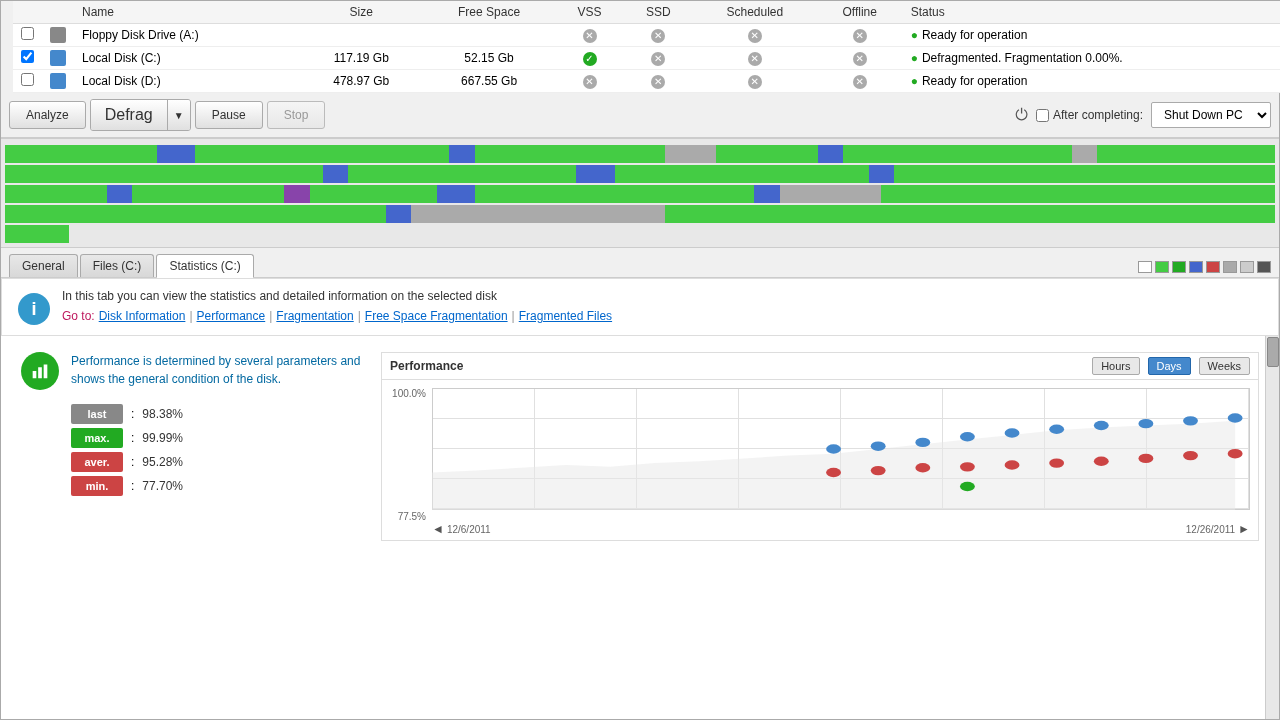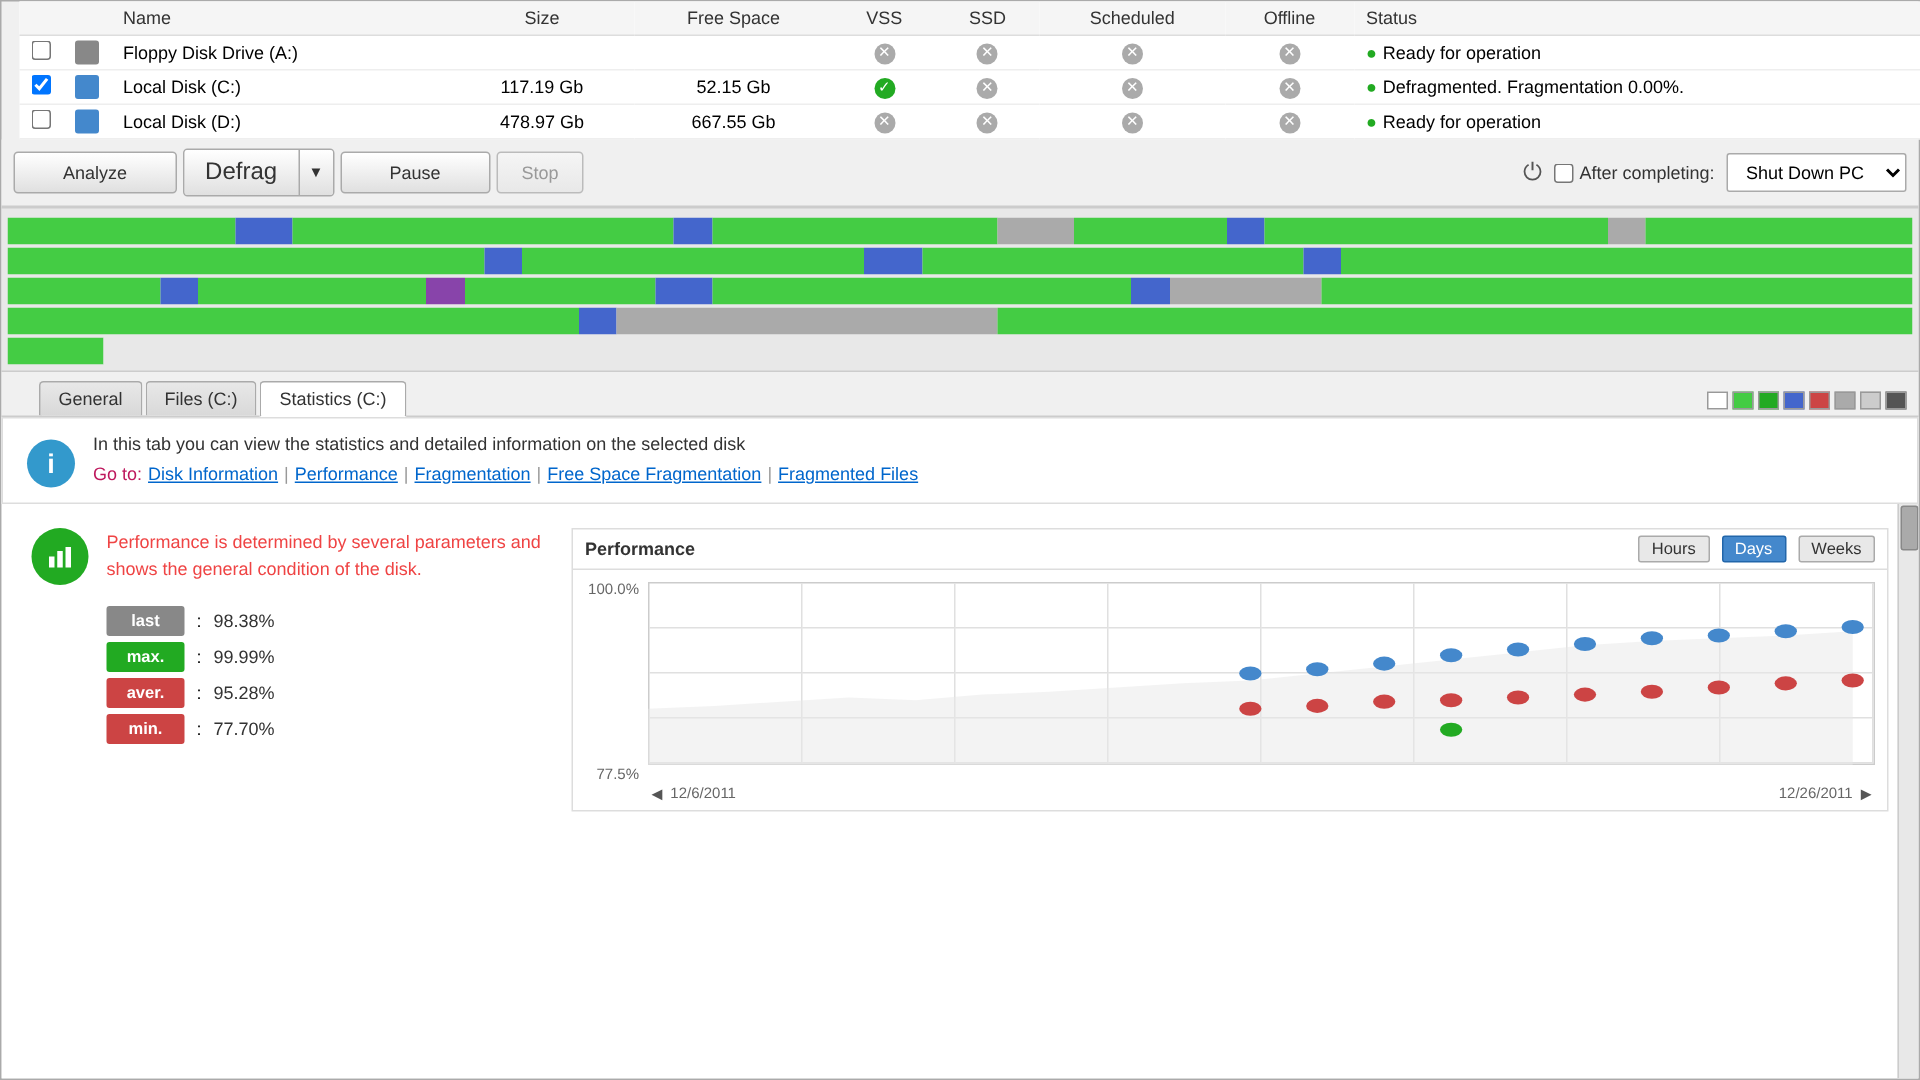--- a/index.html
+++ b/index.html
@@ -49,21 +49,21 @@
     
     .toolbar {
       display: flex;
       align-items: center;
       padding: 6px 8px;
       background: #f0f0f0;
       gap: 4px;
       border-bottom: 1px solid #ccc;
     }
     .btn {
-      padding: 6px 32px;
+      padding: 6px 16px;
       background: linear-gradient(to bottom, #fff 0%, #e0e0e0 100%);
       border: 1px solid #aaa;
       border-radius: 3px;
       cursor: pointer;
       font-size: 12px;
       color: #333;
     }
     .btn-disabled {
       padding: 6px 16px;
       background: linear-gradient(to bottom, #f5f5f5 0%, #e8e8e8 100%);
@@ -132,21 +132,21 @@
     }
     
     .tabs-container {
       background: #f0f0f0;
       border-bottom: 1px solid #ccc;
       display: flex;
       align-items: flex-end;
       padding: 6px 8px 0 8px;
       justify-content: space-between;
     }
-    .tabs-left { display: flex; gap: 2px; margin-left: 17px; }
+    .tabs-left { display: flex; gap: 2px; }
     .tab {
       padding: 4px 12px;
       border: 1px solid #aaa;
       border-bottom: none;
       border-radius: 3px 3px 0 0;
       background: linear-gradient(to bottom, #e8e8e8, #d8d8d8);
       cursor: pointer;
       font-size: 12px;
       color: #333;
     }
@@ -232,21 +232,21 @@
       width: 38px;
       height: 38px;
       background: #22aa22;
       border-radius: 50%;
       display: flex;
       align-items: center;
       justify-content: center;
       flex-shrink: 0;
     }
     .perf-icon svg { width: 22px; height: 22px; }
-    .perf-desc { color: #ef4444; line-height: 1.5; }
+    .perf-desc { color: #0369a1; line-height: 1.5; }
     .perf-stats {
       margin-top: 16px;
       display: flex;
       flex-direction: column;
       gap: 4px;
     }
     .stat-row {
       display: flex;
       align-items: center;
       gap: 8px;

